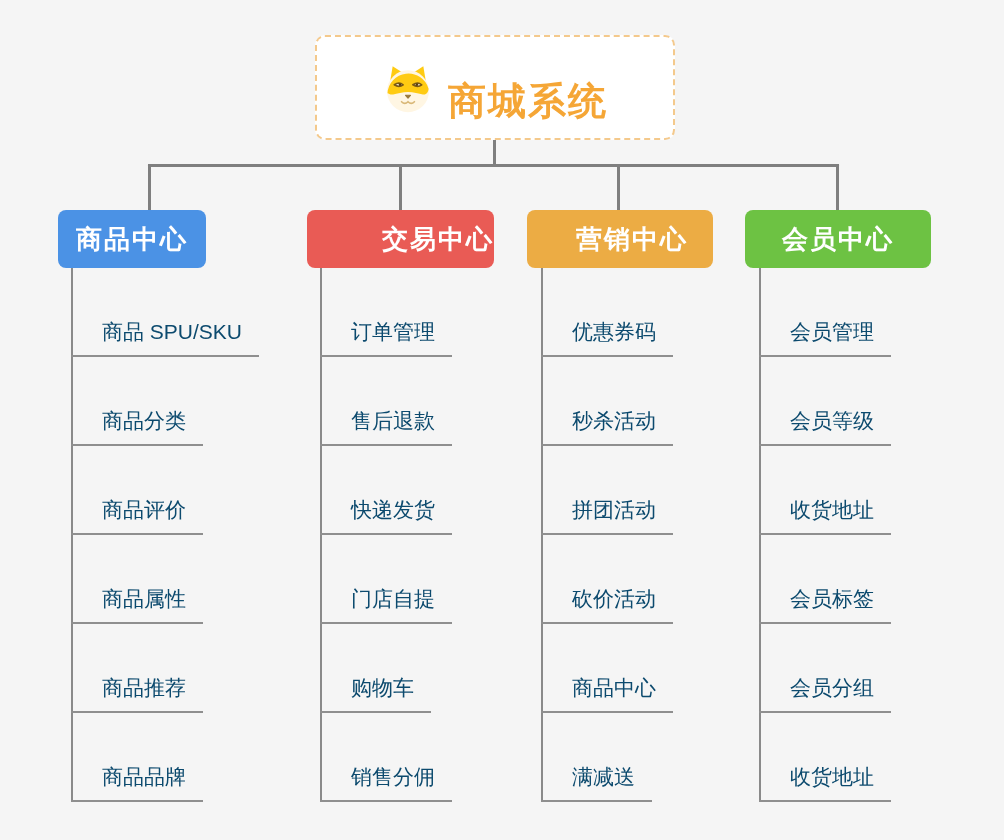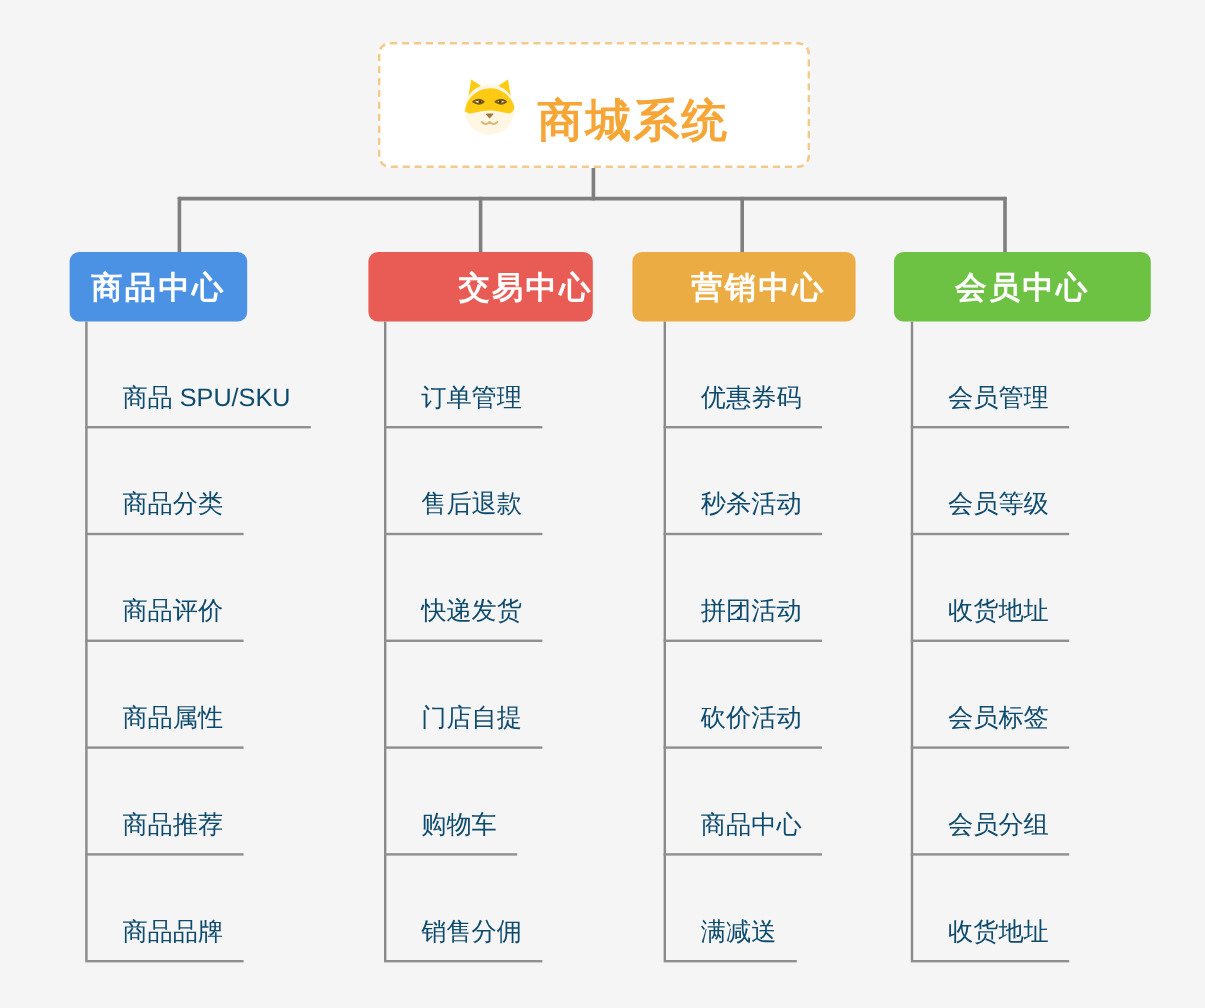--- a/index.html
+++ b/index.html
@@ -59,27 +59,27 @@
     justify-content: center;
     color: #ffffff;
     font-size: 26px;
     font-weight: bold;
     letter-spacing: 2px;
     cursor: pointer;
   }
   .box-0 { left: 58px;  width: 148px; }
   .box-1 { left: 307px; width: 187px; justify-content: flex-end; }
   .box-2 { left: 527px; width: 186px; padding-left: 24px; }
-  .box-3 { left: 745px; width: 214px; }
+  .box-3 { left: 745px; width: 186px; }
 
   
   .branch-col { position: absolute; top: 268px; width: 240px; }
   .col-0 { left: 71px; }
   .col-1 { left: 320px; }
-  .col-2 { left: 553px; text-align: center; }
+  .col-2 { left: 541px; text-align: center; }
   .col-3 { left: 759px; }
 
   .trunk {
     position: absolute;
     left: 0; top: 0;
     width: 2px; height: 532px;
     background: #8a8a8a;
   }
 
   .branch-item {

